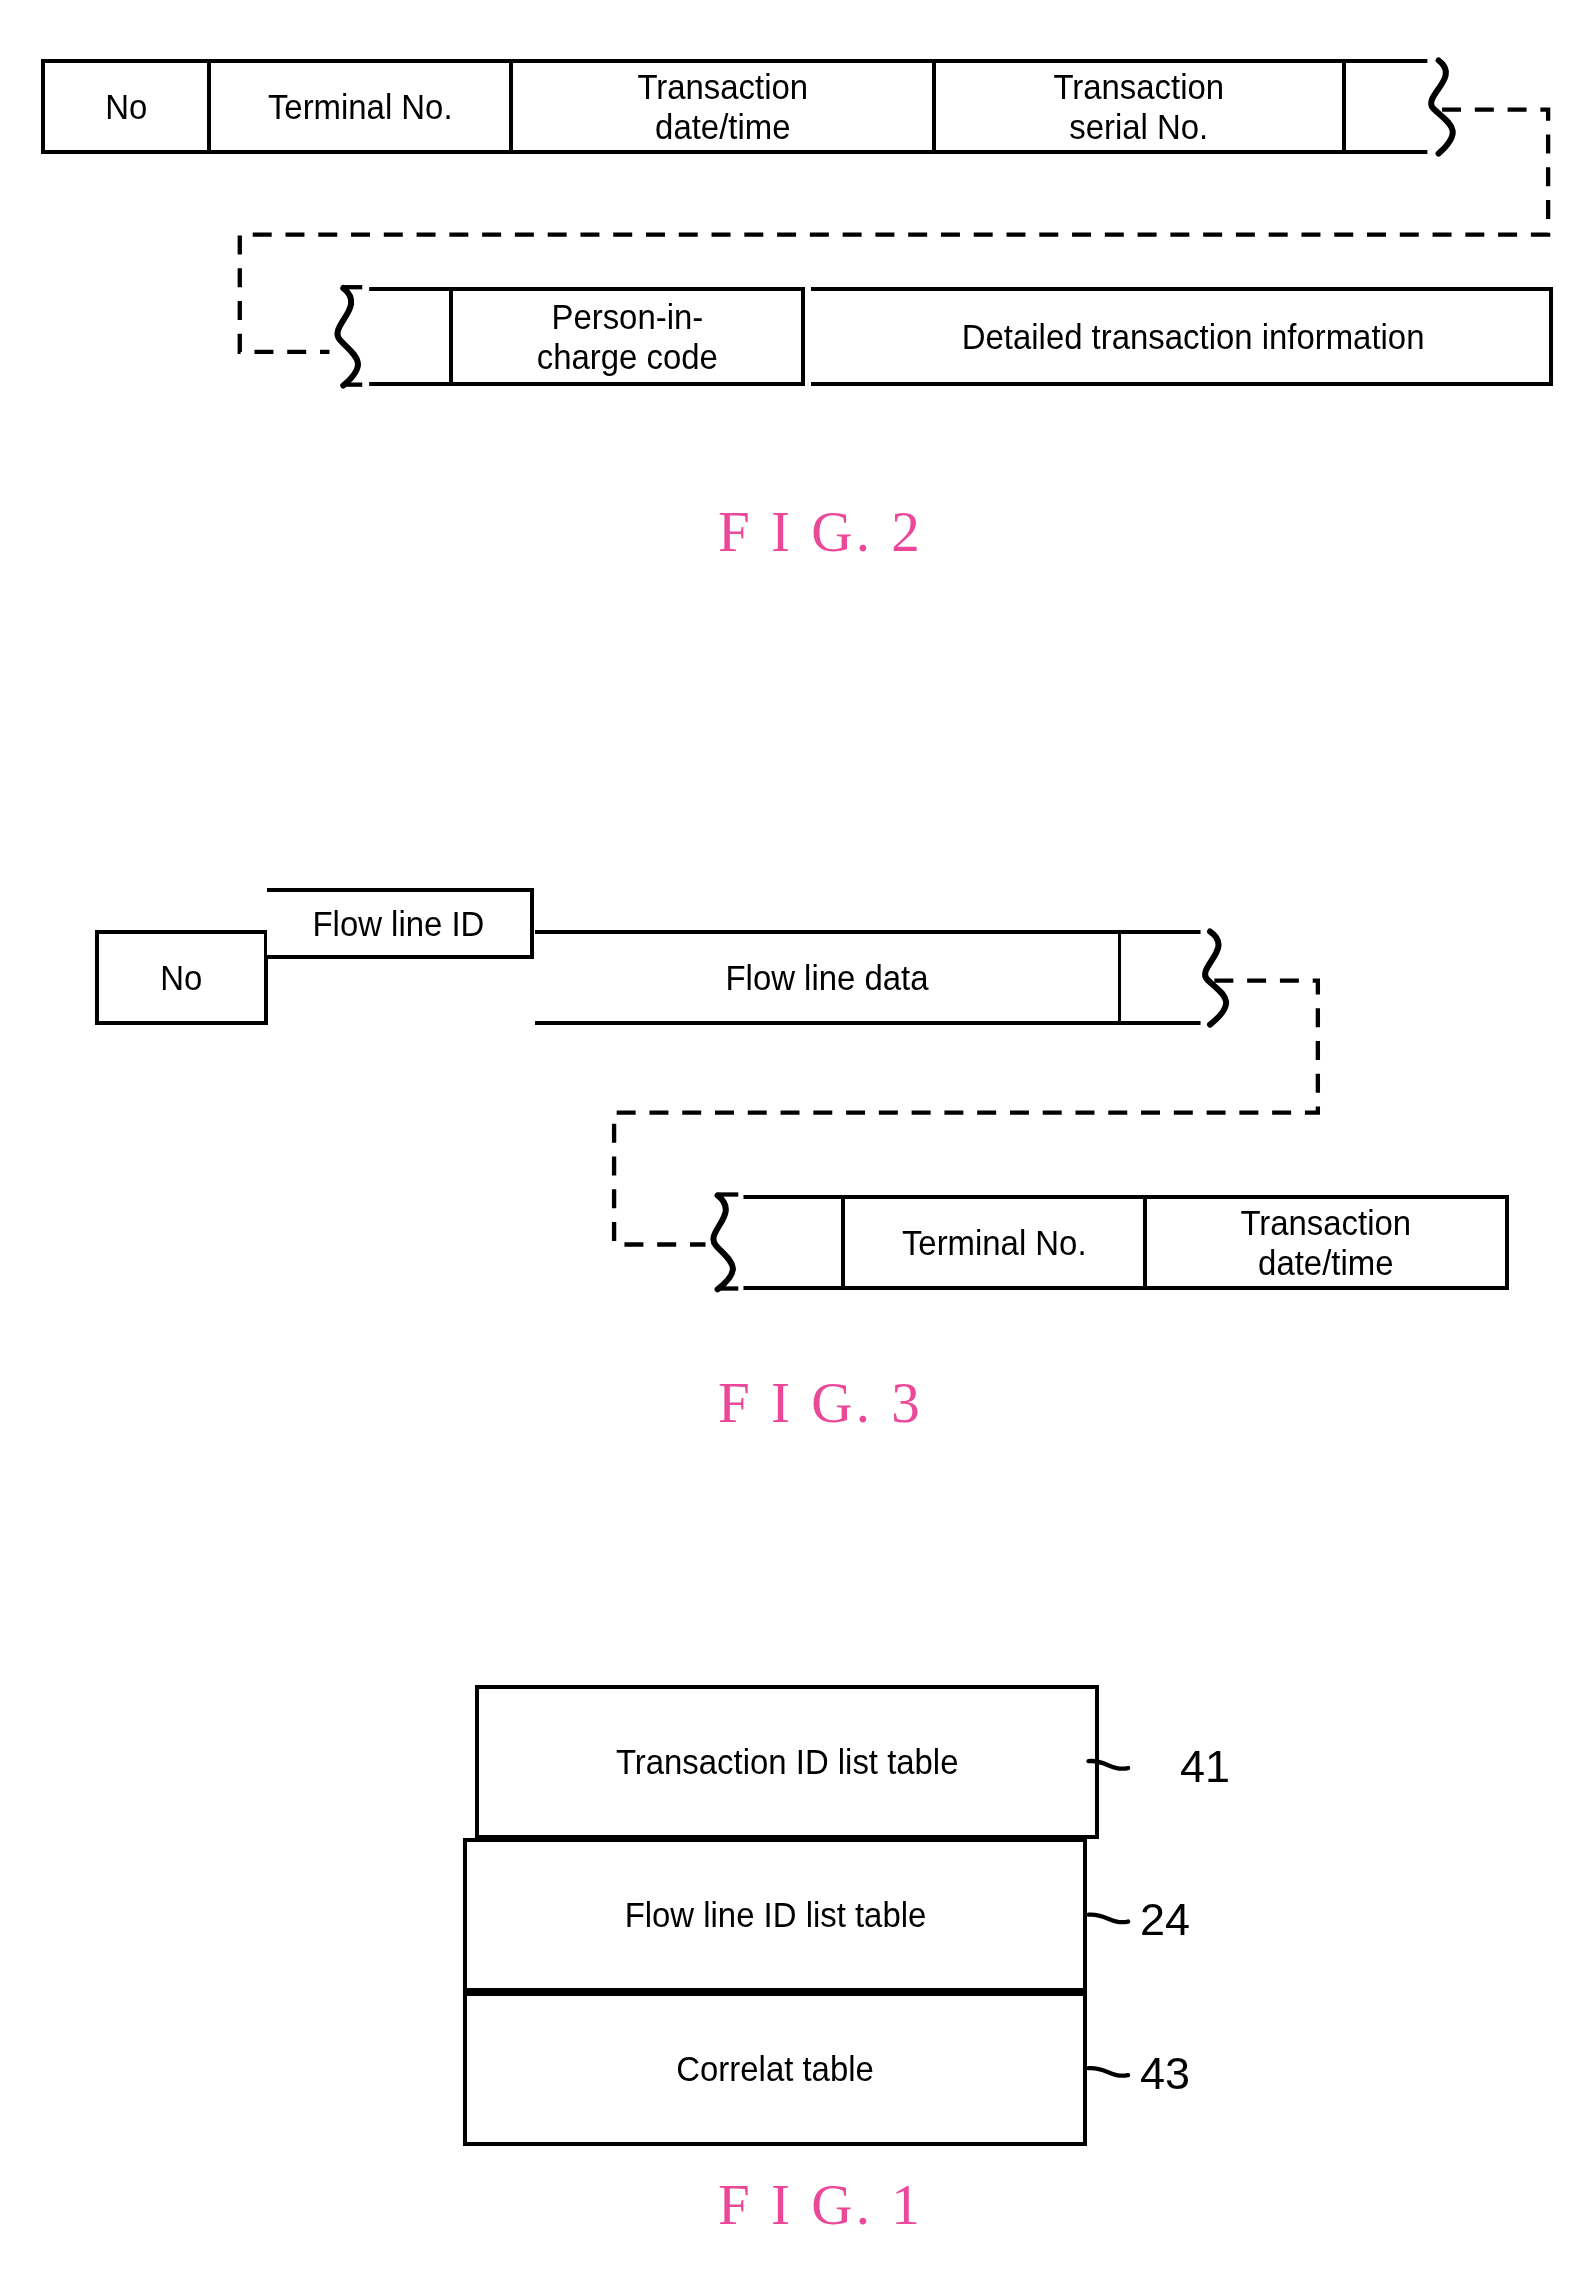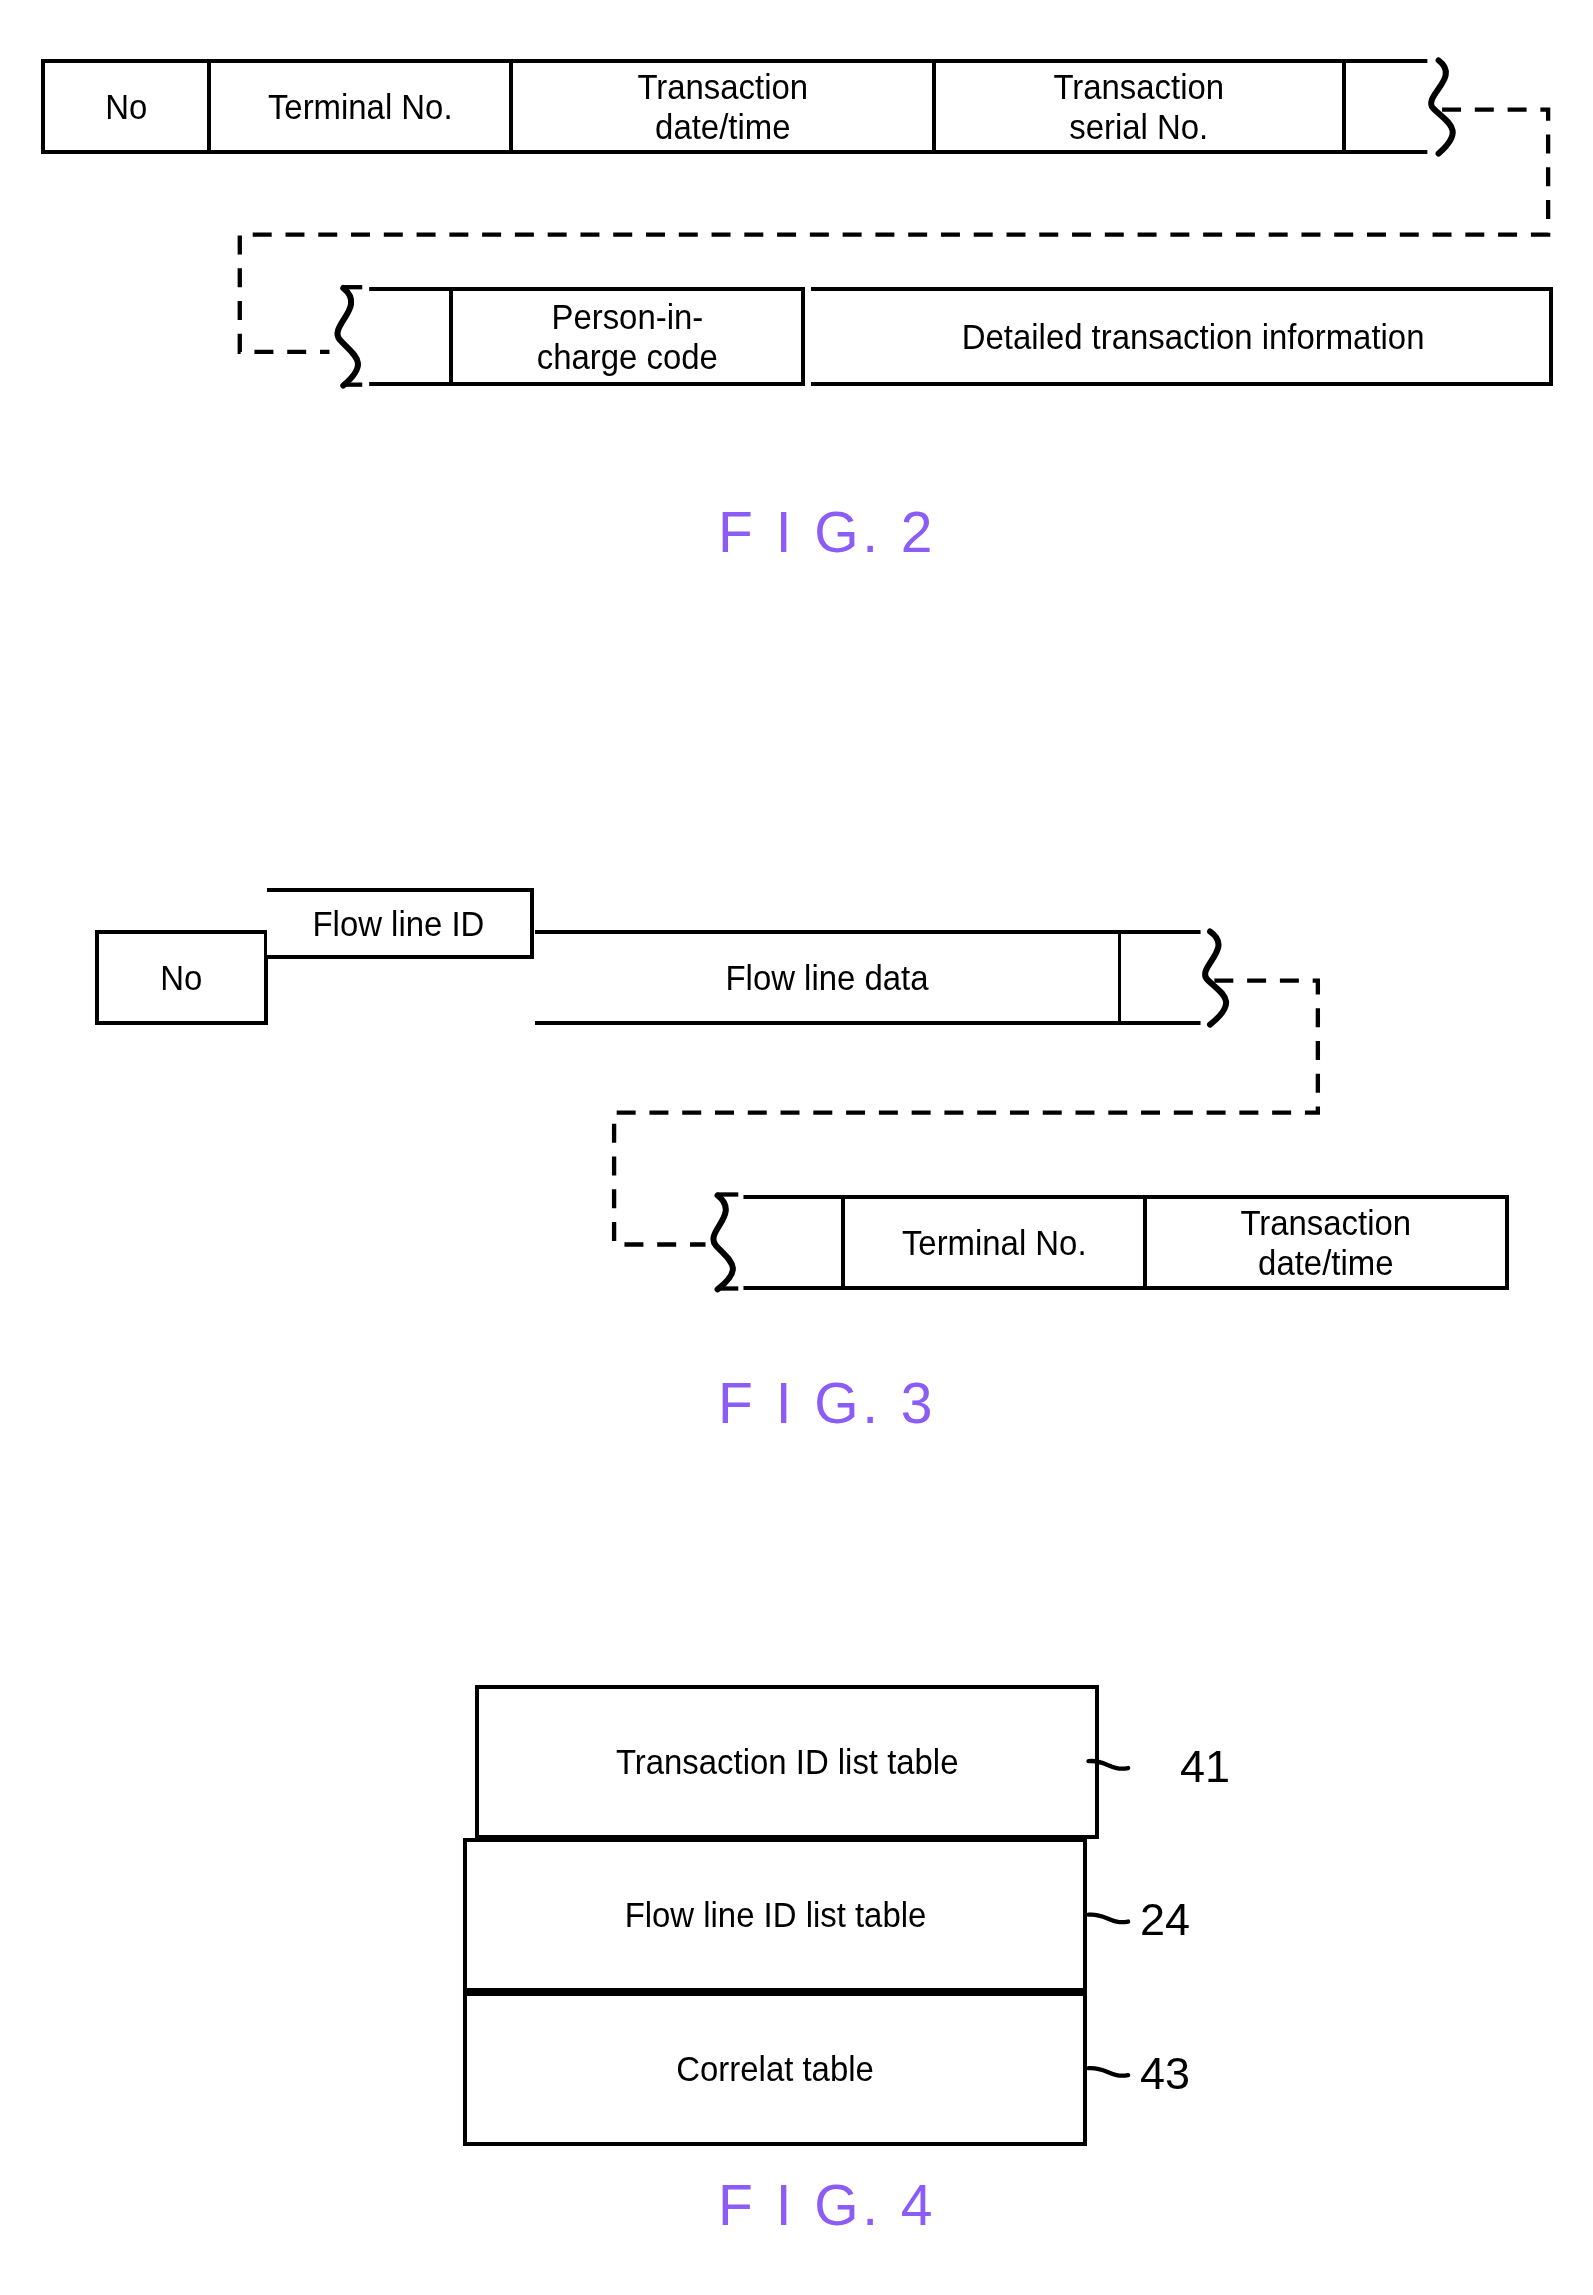--- a/index.html
+++ b/index.html
@@ -19,23 +19,23 @@
     position: absolute;
     left: 0; top: 0;
     width: 1593px;
     height: 2295px;
   }
   .fig-caption {
     position: absolute;
     font-size: 57px;
     letter-spacing: 3.5px;
     font-weight: 400;
-    color: #8b5cf6;
+    color: #ec4899;
     white-space: nowrap;
-    font-family: Liberation Sans, sans-serif;
+    font-family: Liberation Serif, serif;
   }
   .cellbox {
     position: absolute;
     box-sizing: border-box;
     border: 4.3px solid #000;
     background: #fff;
     display: flex;
     align-items: center;
     justify-content: center;
     text-align: center;
@@ -144,21 +144,21 @@
   </div>
 
   <div class="cellbox" style="left:463px; top:1992px; width:624px; height:154px;">
     <div class="lbl">Correlat table</div>
   </div>
 
   <div class="ref-num" style="left:1140px; top:1741px;margin-left:40px;">41</div>
   <div class="ref-num" style="left:1140px; top:1894px;">24</div>
   <div class="ref-num" style="left:1140px; top:2048px;">43</div>
 
-  <div class="fig-caption" style="left:718px; top:2172px;">F I G. 4</div>
+  <div class="fig-caption" style="left:718px; top:2172px;">F I G. 1</div>
 
   <svg class="svg-layer" viewBox="0 0 1847 2661">
 
     <path d="M 1655 66 L 1700 66 L 1700 182 L 1655 182 Z" fill="#ffffff" stroke="none"></path>
     <path d="M 1668 70 C 1695 90, 1648 112, 1662 126 C 1678 142, 1700 150, 1668 178" fill="none" stroke="#000" stroke-width="7" stroke-linecap="round"></path>
 
     <path d="M 1672 127 L 1795 127 L 1795 272 L 278 272 L 278 408 L 398 408" fill="none" stroke="#000" stroke-width="5" stroke-dasharray="22 16" stroke-linecap="butt"></path>
 
     <path d="M 382 331 L 428 331 L 428 450 L 382 450 Z" fill="#ffffff" stroke="none"></path>
     <path d="M 398 334 C 426 356, 380 378, 394 394 C 410 412, 430 420, 398 447" fill="none" stroke="#000" stroke-width="7" stroke-linecap="round"></path>

